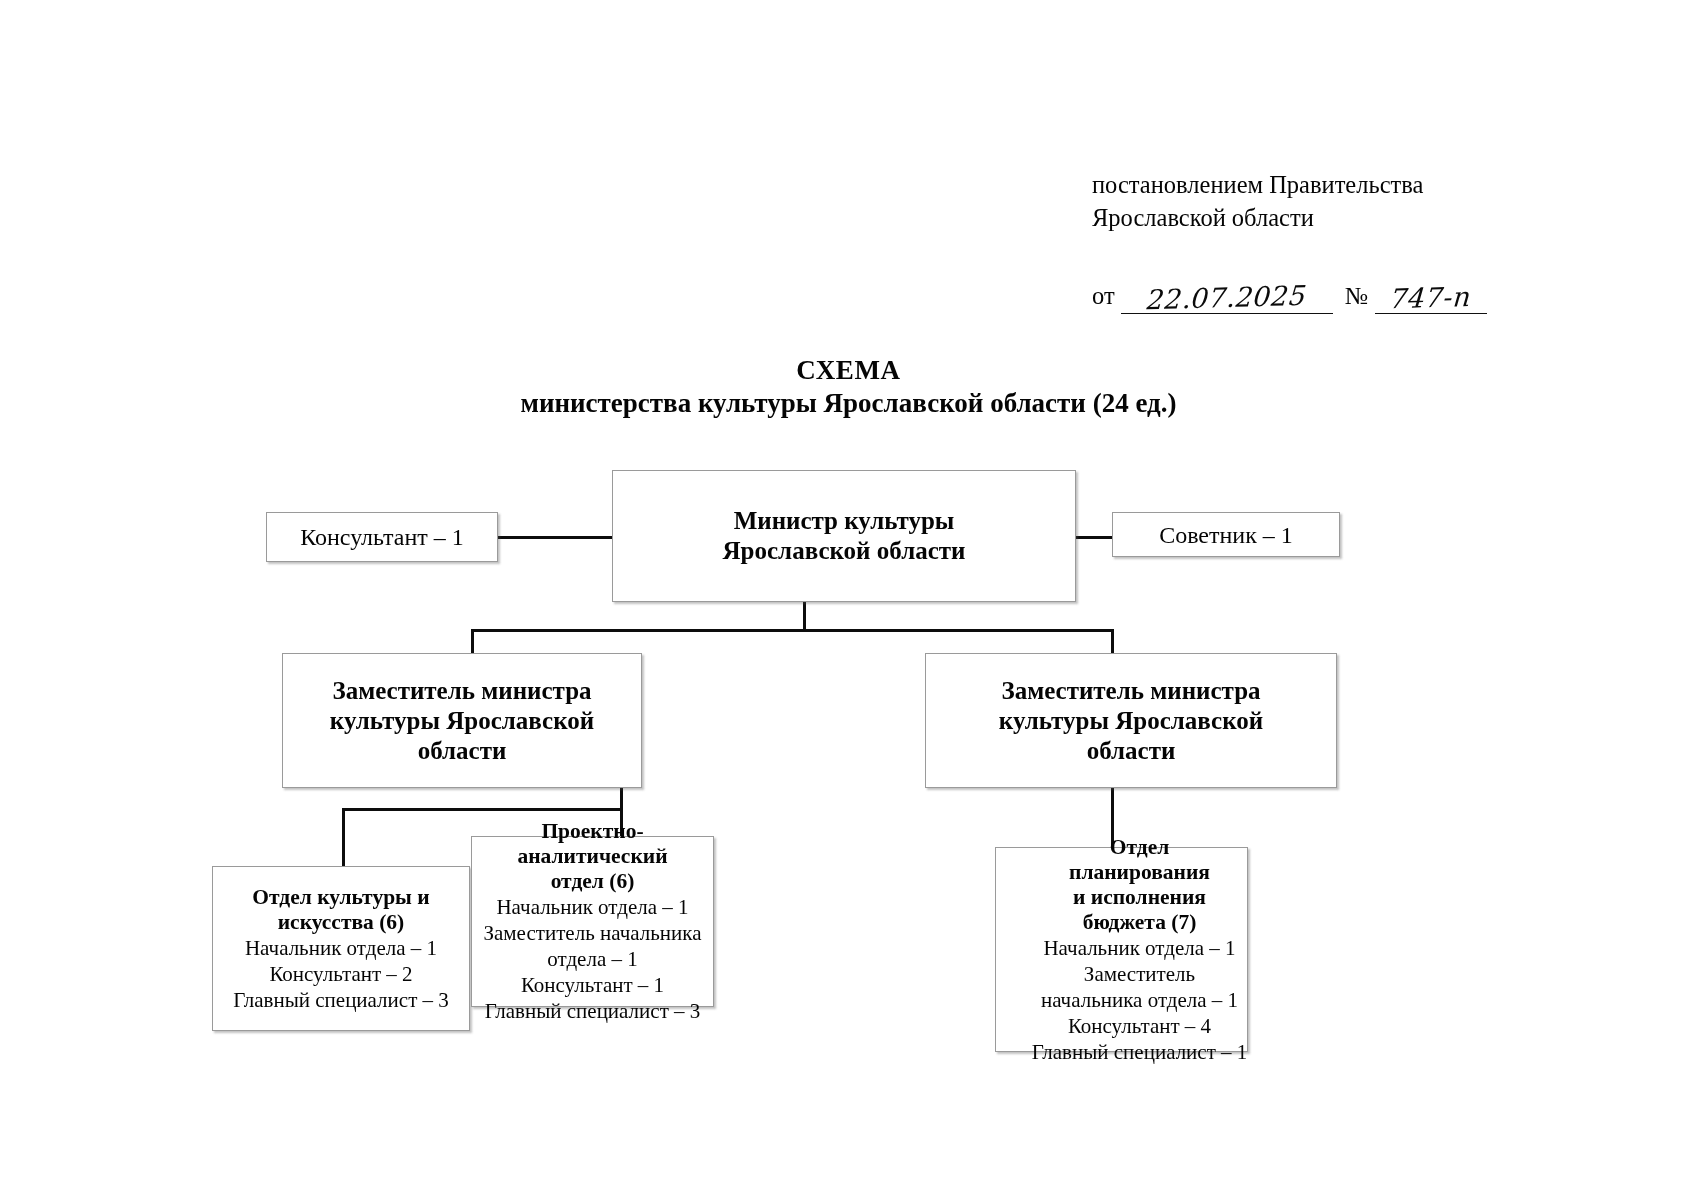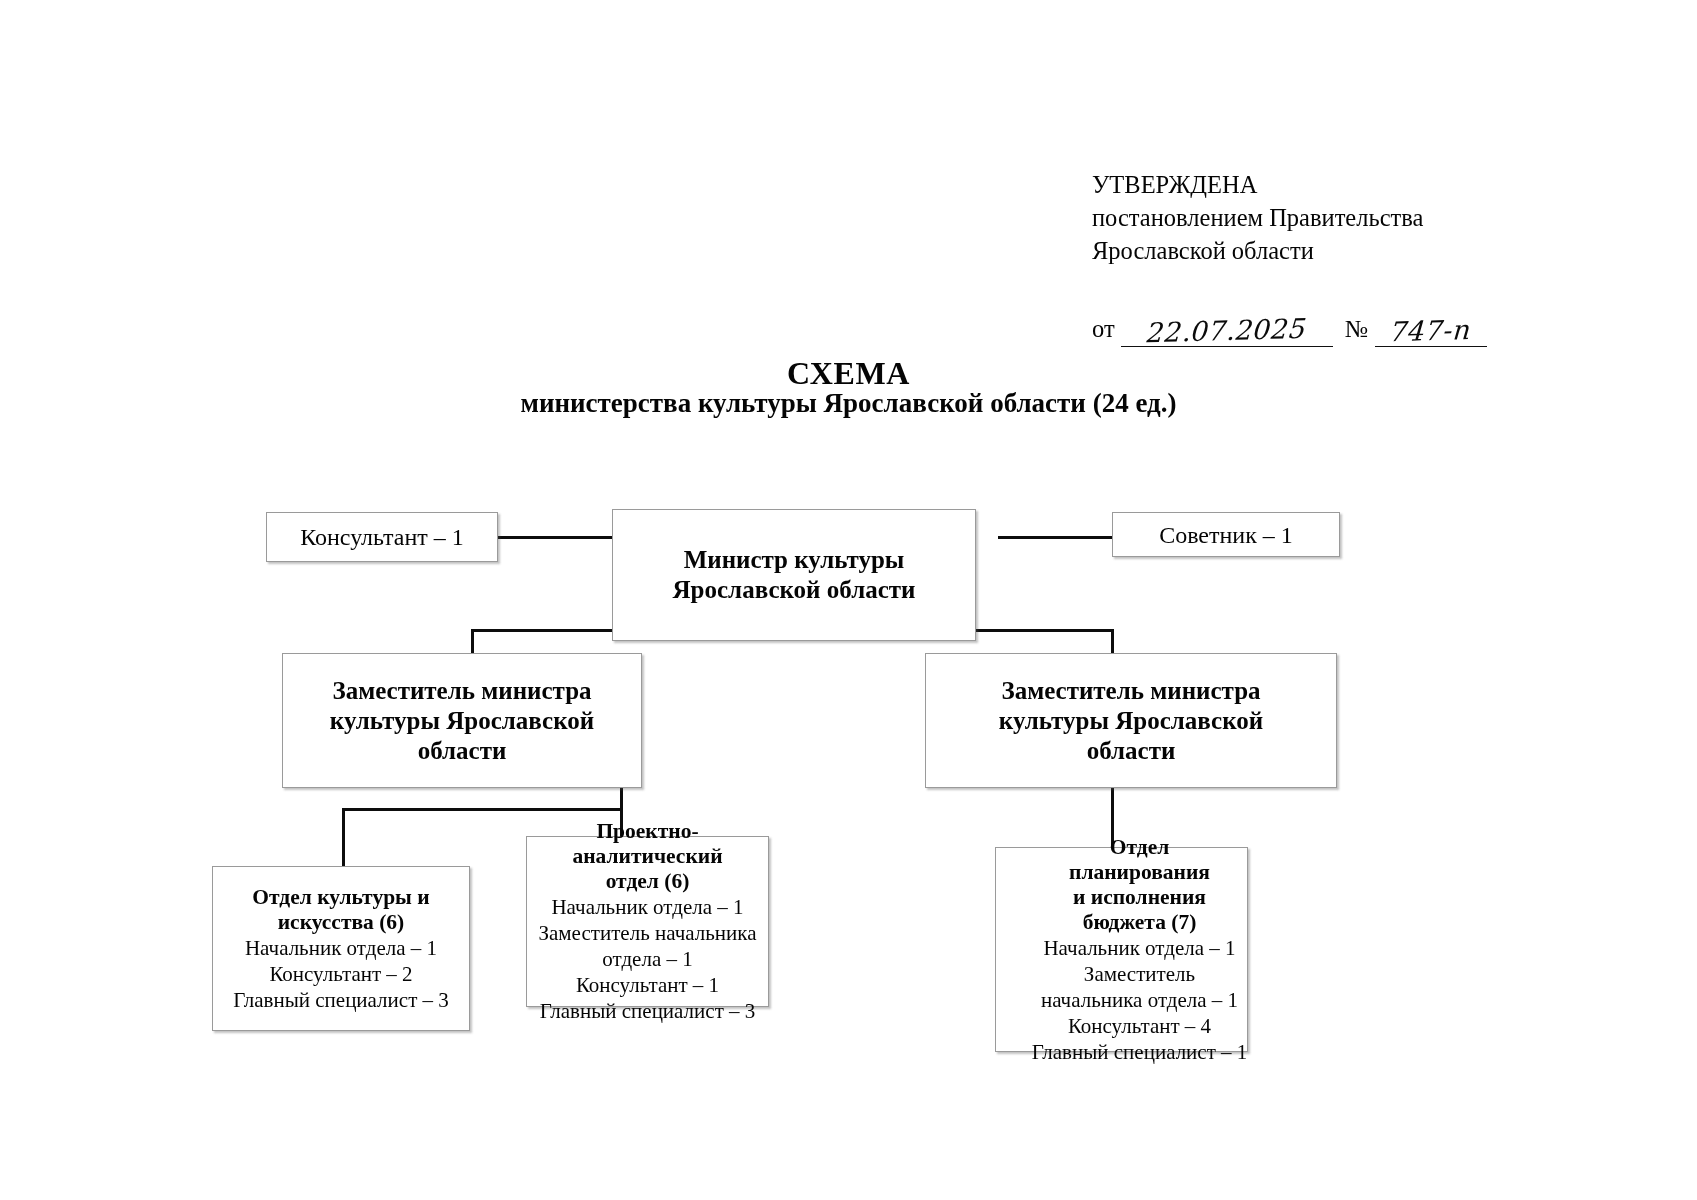--- a/index.html
+++ b/index.html
@@ -57,21 +57,21 @@
   }
 
   
   .doc-title {
     position: absolute;
     top: 355px;
     left: 0;
     width: 1697px;
     text-align: center;
     font-weight: bold;
-    font-size: 32px;
+    font-size: 27px;
     letter-spacing: 0.6px;
   }
   .doc-subtitle {
     position: absolute;
     top: 388px;
     left: 0;
     width: 1697px;
     text-align: center;
     font-weight: bold;
     font-size: 27px;
@@ -107,41 +107,40 @@
     white-space: nowrap;
   }
   .node .role.wrap { white-space: normal; }
   .node.plain .hd {
     font-weight: normal;
     font-size: 24px;
   }
 
   
   #box-consultant  { left: 266px;  top: 512px; width: 232px; height: 50px; }
-  #box-minister    { left: 612px;  top: 470px; width: 364px; height: 132px; margin-top: 39px; }
+  #box-minister    { left: 612px;  top: 470px; width: 464px; height: 132px; }
   #box-advisor     { left: 1112px; top: 512px; width: 228px; height: 45px; }
   #box-deputy-1    { left: 282px;  top: 653px; width: 360px; height: 135px; }
   #box-deputy-2    { left: 925px;  top: 653px; width: 412px; height: 135px; }
   #box-dept-culture{ left: 212px;  top: 866px; width: 258px; height: 165px; }
-  #box-dept-project{ left: 526px;  top: 836px; width: 243px; height: 171px; }
+  #box-dept-project{ left: 471px;  top: 836px; width: 243px; height: 171px; }
   #box-dept-budget { left: 995px;  top: 847px; width: 253px; height: 205px; padding-left: 44px; }
 
   
   .ln-h, .ln-v {
     position: absolute;
     background: #0d0d0d;
   }
   .ln-h { height: 2.5px; }
   .ln-v { width: 2.5px; }
 </style>
 </head>
 <body>
 
 <div class="approval">
-  <div class="ln">УТВЕРЖДЕНА</div>
   <div class="ln">постановлением Правительства</div>
   <div class="ln">Ярославской области</div>
   <div class="ln-from">
     <span class="lbl-ot">от</span>
     <span class="hand-slot date">
       <span class="hand">22.07.2025</span>
     </span>
     <span class="lbl-no">№</span>
     <span class="hand-slot num">
       <span class="hand">747-п</span>

